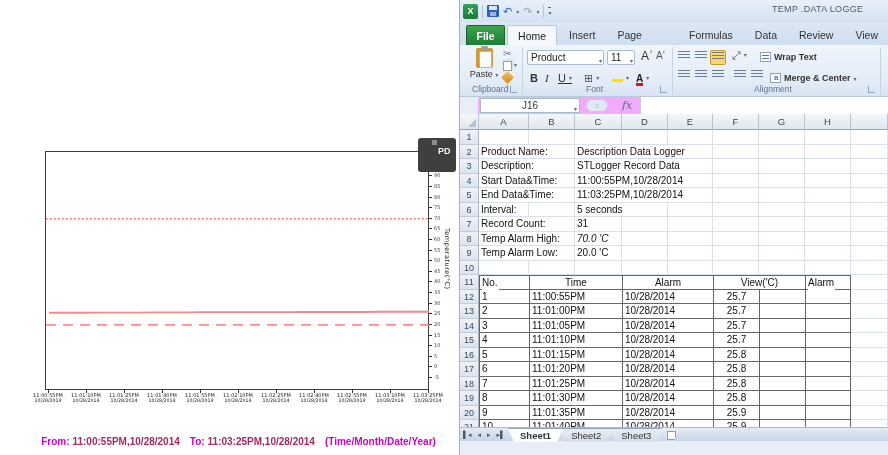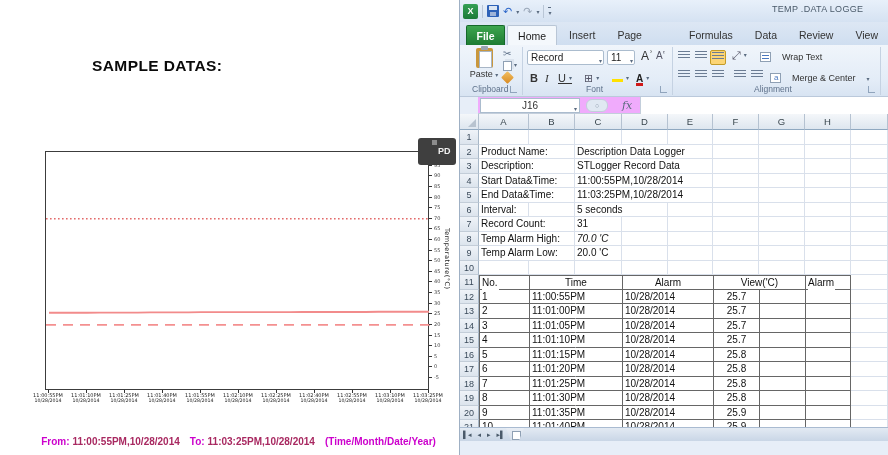--- a/index.html
+++ b/index.html
@@ -21,21 +21,21 @@
   .xtick-mark{position:absolute;top:0;width:1px;height:3px;background:#333;}
   .xtick{position:absolute;top:2px;width:40px;margin-left:-20px;text-align:center;color:#222;font-family:"DejaVu Sans",sans-serif;}
   .xtick .t{font-size:5px;line-height:6px;}
   .xtick .d{font-size:4.7px;line-height:5.5px;}
   #legend{position:absolute;left:57px;top:411px;width:379px;height:24px;border:2px solid #1a1a1a;background:#fff;}
   .leg-line{position:absolute;height:0;}
   .leg-label{position:absolute;font-size:10px;font-weight:bold;color:#000;line-height:10px;}
   #caption{position:absolute;left:40px;top:436px;width:400px;text-align:center;font-size:10px;font-weight:bold;white-space:nowrap;}
   #caption .lab{margin-right:3px;}
   #caption .val{margin-right:10px;}
-  #pd-overlay{position:absolute;left:418px;top:138px;width:38px;height:27px;background:#3f3f3f;border-radius:3px;z-index:5;}
+  #pd-overlay{position:absolute;left:418px;top:138px;width:38px;height:34px;background:#3f3f3f;border-radius:3px;z-index:5;}
   #pd-overlay .sq{position:absolute;left:14px;top:2px;width:5px;height:5px;background:#8d8d8d;}
   #pd-overlay .txt{position:absolute;left:20px;top:8px;font-size:9px;font-weight:bold;color:#efefef;}
 
   
   #excel{position:absolute;left:460px;top:0;width:428px;height:455px;overflow:hidden;background:#E7EEF8;
          box-shadow:-1px 0 0 #9FB0C4;font-size:10px;color:#333;}
   #titlebar{position:absolute;left:0;top:0;width:428px;height:22px;
             background:linear-gradient(#E8F0FA,#D5E2F2);display:flex;align-items:center;}
   .qat{display:flex;align-items:center;gap:4px;padding-left:3px;}
   .xl-logo{width:15px;height:15px;border-radius:2px;background:linear-gradient(#35A055,#1B7A37);
@@ -73,21 +73,21 @@
   .combo .dd{position:absolute;right:1px;top:4px;font-size:6px;color:#5A6B80;}
   .fbtn{position:absolute;top:26px;font-size:11px;line-height:14px;color:#333;}
   .fbtn .dd{font-size:6px;color:#5A6B80;vertical-align:2px;}
   .lns{display:inline-block;width:12px;height:9px;background:repeating-linear-gradient(to bottom,#6b7c93 0,#6b7c93 1px,transparent 1px,transparent 3px);}
   .icobox{position:absolute;width:16px;height:15px;text-align:center;line-height:14px;}
   .icobox.sel{background:#FCD575;border:1px solid #C29B29;border-radius:2px;}
   .fillic{display:inline-block;width:11px;}
   .fillic .b{height:6px;background:linear-gradient(#cfd8e4,#aab6c6);border-radius:1px;}
   .fillic .bar{height:3px;background:#FFE100;margin-top:1px;}
   .fontcol{display:inline-block;font-weight:bold;font-size:10px;line-height:9px;color:#222;border-bottom:3px solid #D01818;}
-  .txtbtn{position:absolute;font-size:9px;color:#333;display:flex;align-items:center;gap:11px;}
+  .txtbtn{position:absolute;font-size:9px;color:#333;display:flex;align-items:center;gap:3px;font-weight:bold;}
   .wt-ic,.mc-ic{width:11px;height:10px;background:#fff;border:1px solid #8FA0B4;position:relative;}
   .wt-ic:before{content:"";position:absolute;left:1px;top:2px;right:1px;height:5px;
         background:repeating-linear-gradient(to bottom,#4a78c0 0,#4a78c0 1px,transparent 1px,transparent 3px);}
   .mc-ic:before{content:"a";position:absolute;left:3px;top:-1px;font-size:8px;color:#4a78c0;}
 
   #fbar{position:absolute;left:18px;top:97px;width:428px;height:17px;background:#f0abfc;border-bottom:1px solid #C3CEDB;display:flex;align-items:center;}
   #name-box{width:100px;height:15px;margin-left:2px;background:#fff;border:1px solid #ABBCCE;font-size:10px;line-height:13px;text-align:center;position:relative;}
   #name-box .dd{position:absolute;right:2px;top:4px;font-size:6px;color:#5A6B80;}
   #fx-pill{width:22px;height:13px;margin-left:6px;background:#E0E8F2;border:1px solid #C3CEDB;border-radius:6px;font-size:7px;color:#8a98a8;text-align:center;line-height:11px;}
   #fx-ic{margin-left:14px;font-family:"DejaVu Serif",serif;font-style:italic;font-size:11px;color:#5a6b7d;}
@@ -126,21 +126,20 @@
              border-top:1px solid #A9BBD1;font-size:9.5px;color:#222;line-height:13px;}
   #statusbar .rlab{padding-left:7px;}
   #statusbar .notch{position:absolute;left:52px;top:2px;width:1px;height:10px;background:#AEBDCF;}
 </style>
 </head>
 <body>
 
 <div id="stage">
 
   <div id="left-pane">
-    <div id="sample-heading">SAMPLE DATAS:</div>
 
     <div id="plot">
       <svg id="plot-svg" width="384" height="239" viewBox="0 0 384 239">
           <line x1="0" y1="66.7" x2="384" y2="66.7" stroke="#e36a6a" stroke-width="1.4" stroke-dasharray="1.6,2.4"></line>
           <line x1="0" y1="172.9" x2="384" y2="172.9" stroke="#f49090" stroke-width="1.9" stroke-dasharray="10,7"></line>
           <polyline points="3.00,160.80 15.67,160.80 28.33,160.80 41.00,160.80 53.67,160.59 66.33,160.59 79.00,160.59 91.67,160.59 104.33,160.37 117.00,160.37 129.67,160.37 142.33,160.37 155.00,160.16 167.67,160.16 180.33,160.16 193.00,160.16 205.67,160.16 218.33,160.16 231.00,160.16 243.67,160.16 256.33,159.95 269.00,159.95 281.67,159.95 294.33,159.95 307.00,159.95 319.67,159.95 332.33,159.74 345.00,159.74 357.67,159.74 370.33,159.74 383.00,159.74" fill="none" stroke="#f28b8b" stroke-width="1.9"></polyline>
         </svg>
     </div>
     <div id="y-axis-ticks">
         <div class="ytick-mark" style="top: 3px;"></div>
@@ -298,21 +297,21 @@
         <span class="cut-ic">✂</span>
         <span style="display:flex;gap:2px;">
             <span class="copy-ic"></span>
             <span class="mini-dd">▾</span>
           </span>
         <span class="brush-ic"></span>
       </div>
       <div class="grp-sep" style="left:62px;"></div>
 
       <div class="combo" style="left:67px;top:5px;width:77px;">
-        <span>Record</span><span class="dd">▾</span>
+        <span>Product</span><span class="dd">▾</span>
       </div>
       <div class="combo" style="left:147px;top:5px;width:28px;">
         <span>11</span><span class="dd">▾</span>
       </div>
       <div class="fbtn" style="left:181px;top:4px;font-size:12px;">Aʾ</div>
       <div class="fbtn" style="left:196px;top:4px;font-size:10px;color:#556;">Aʽ</div>
       <div class="fbtn" style="left:70px;font-weight:bold;">B</div>
       <div class="fbtn" style="left:85px;font-style:italic;font-family:'Liberation Serif',serif;">I</div>
       <div class="fbtn" style="left:98px;text-decoration:underline;">U <span class="dd">▾</span></div>
       <div class="fbtn" style="left:124px;color:#556;">⊞ <span class="dd">▾</span></div>
@@ -714,17 +713,22 @@
           <div class="cell dl db dr" style="width: 46px;"></div>
           <div class="cell lr lb" style="width: 37px;"></div>
         </div>
       </div>
 
     <div id="sheetbar">
       <span class="nav">▌◂</span>
       <span class="nav">◂</span>
       <span class="nav">▸</span>
       <span class="nav">▸▌</span>
+      <span id="stabs" style="display:flex;margin-left:4px;">
+          <div class="stab active">Sheet1</div>
+          <div class="stab">Sheet2</div>
+          <div class="stab">Sheet3</div>
+        </span>
       <span id="ins-sheet"></span>
     </div>
 
   </div>
 </div>
 
 </body></html>

